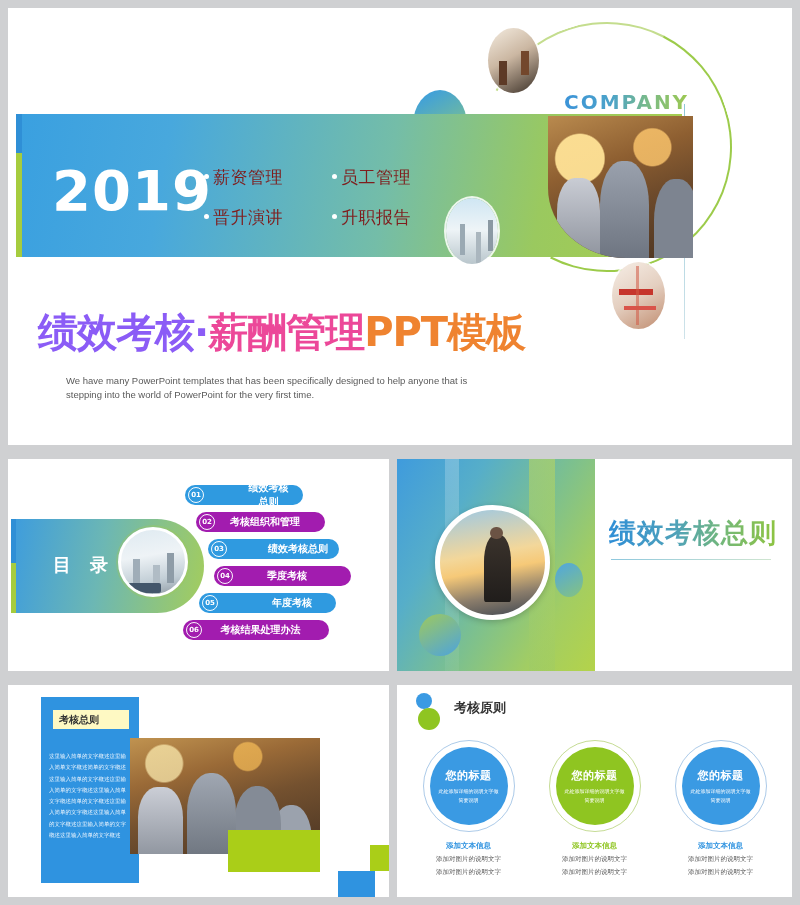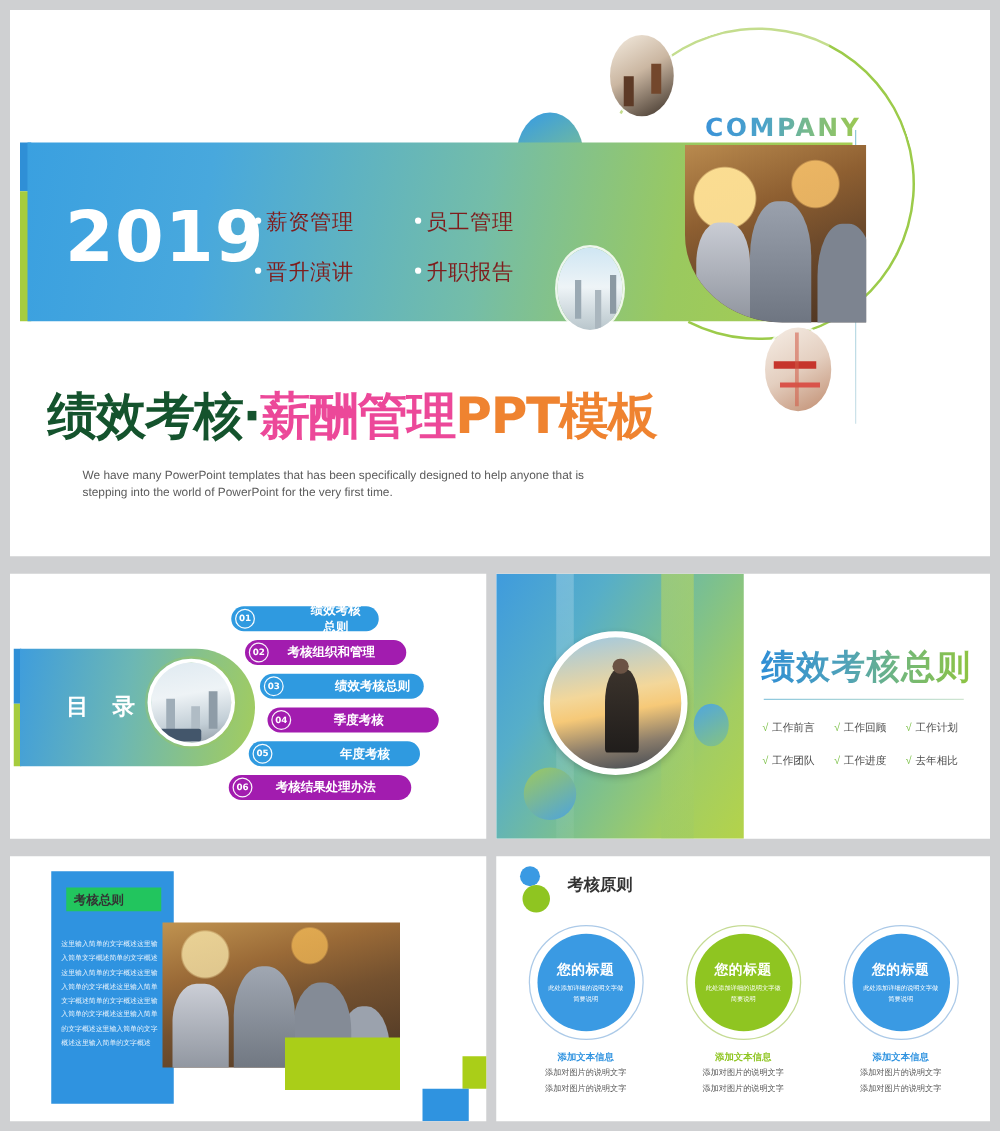--- a/index.html
+++ b/index.html
@@ -119,21 +119,21 @@
     font-family: "DejaVu Sans", sans-serif;
     background: linear-gradient(90deg,#3b93d8 0%, #4ca3c9 38%, #7bbb86 68%, #9ec94f 100%);
     -webkit-background-clip: text; background-clip: text; color: transparent;
   }
 
   .big-title {
     position: absolute; left: 30px; top: 297px;
     font-size: 40px; font-weight: bold; letter-spacing: -1px; white-space: nowrap;
     font-family: "DejaVu Sans", sans-serif;
   }
-  .t-blue { color: #14532d; }
+  .t-blue { color: #8b5cf6; }
   .t-green { color: #ec4899; }
   .t-orange { color: #ef8330; }
 
   .cover-sub {
     position: absolute; left: 58px; top: 366px; width: 430px;
     font-size: 9.5px; line-height: 1.45; color: #5a5a5a;
   }
 
   
   #slide-toc { left: 8px; top: 459px; width: 381px; height: 212px; }
@@ -228,21 +228,21 @@
     display: grid; grid-template-columns: repeat(3, 1fr); grid-row-gap: 14px;
   }
   .chk { font-size: 8.5px; color: #4c4c4c; white-space: nowrap; }
   .chk i { color: #7ec24a; font-style: normal; margin-right: 3px; }
 
   
   #slide-content { left: 8px; top: 685px; width: 381px; height: 212px; }
   .cb-panel { position: absolute; left: 33px; top: 12px; width: 98px; height: 186px; background: #2f93e0; }
   .cb-head {
     position: absolute; left: 45px; top: 25px; width: 76px; height: 19px;
-    background: #22c55e; display: flex; align-items: center; padding-left: 6px;
+    background: #fef9c3; display: flex; align-items: center; padding-left: 6px;
   }
   .cb-head span { font-size: 10px; font-weight: bold; color: #333; }
   .cb-body {
     position: absolute; left: 41px; top: 66px; width: 80px;
     font-size: 5.5px; line-height: 2.05; color: #eaf4fd; word-break: break-all;
   }
   .cb-photo {
     position: absolute; left: 122px; top: 53px; width: 190px; height: 116px;
     background:
       radial-gradient(circle at 18% 22%, rgba(255,240,180,.7) 0 10%, rgba(0,0,0,0) 11%),
@@ -368,28 +368,20 @@
       <div class="sec-stripe"></div>
       <div class="sec-stripe2"></div>
       <div class="sec-dot2"></div>
       <div class="sec-photo"></div>
     </div>
     <div class="sec-dot1"></div>
 
     <div class="sec-title">绩效考核总则</div>
     <div class="sec-rule"></div>
 
-    <div class="check-grid">
-      <div class="chk"><i>√</i><span>工作前言</span></div>
-      <div class="chk"><i>√</i><span>工作回顾</span></div>
-      <div class="chk"><i>√</i><span>工作计划</span></div>
-      <div class="chk"><i>√</i><span>工作团队</span></div>
-      <div class="chk"><i>√</i><span>工作进度</span></div>
-      <div class="chk"><i>√</i><span>去年相比</span></div>
-    </div>
   </div>
 
   <div class="slide" id="slide-content">
     <div class="cb-panel"></div>
     <div class="cb-head">
       <span>考核总则</span>
     </div>
     <div class="cb-body">这里输入简单的文字概述这里输入简单文字概述简单的文字概述这里输入简单的文字概述这里输入简单的文字概述这里输入简单文字概述简单的文字概述这里输入简单的文字概述这里输入简单的文字概述这里输入简单的文字概述这里输入简单的文字概述</div>
     <div class="sq-green-up"></div>
     <div class="cb-photo"></div>

